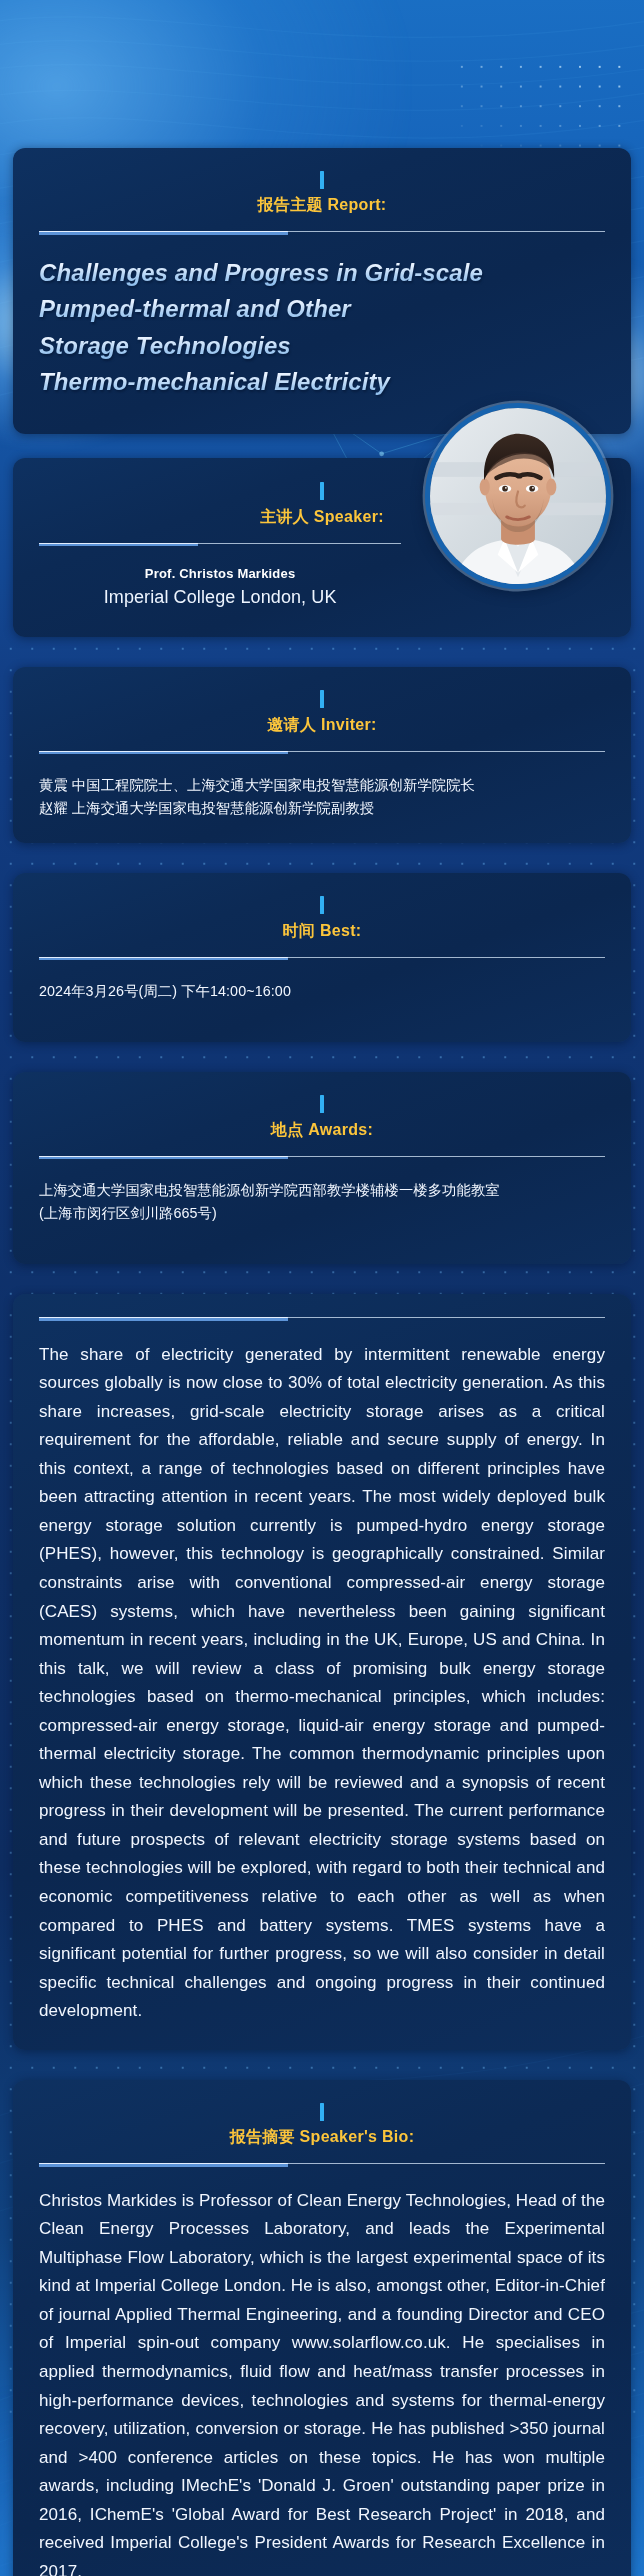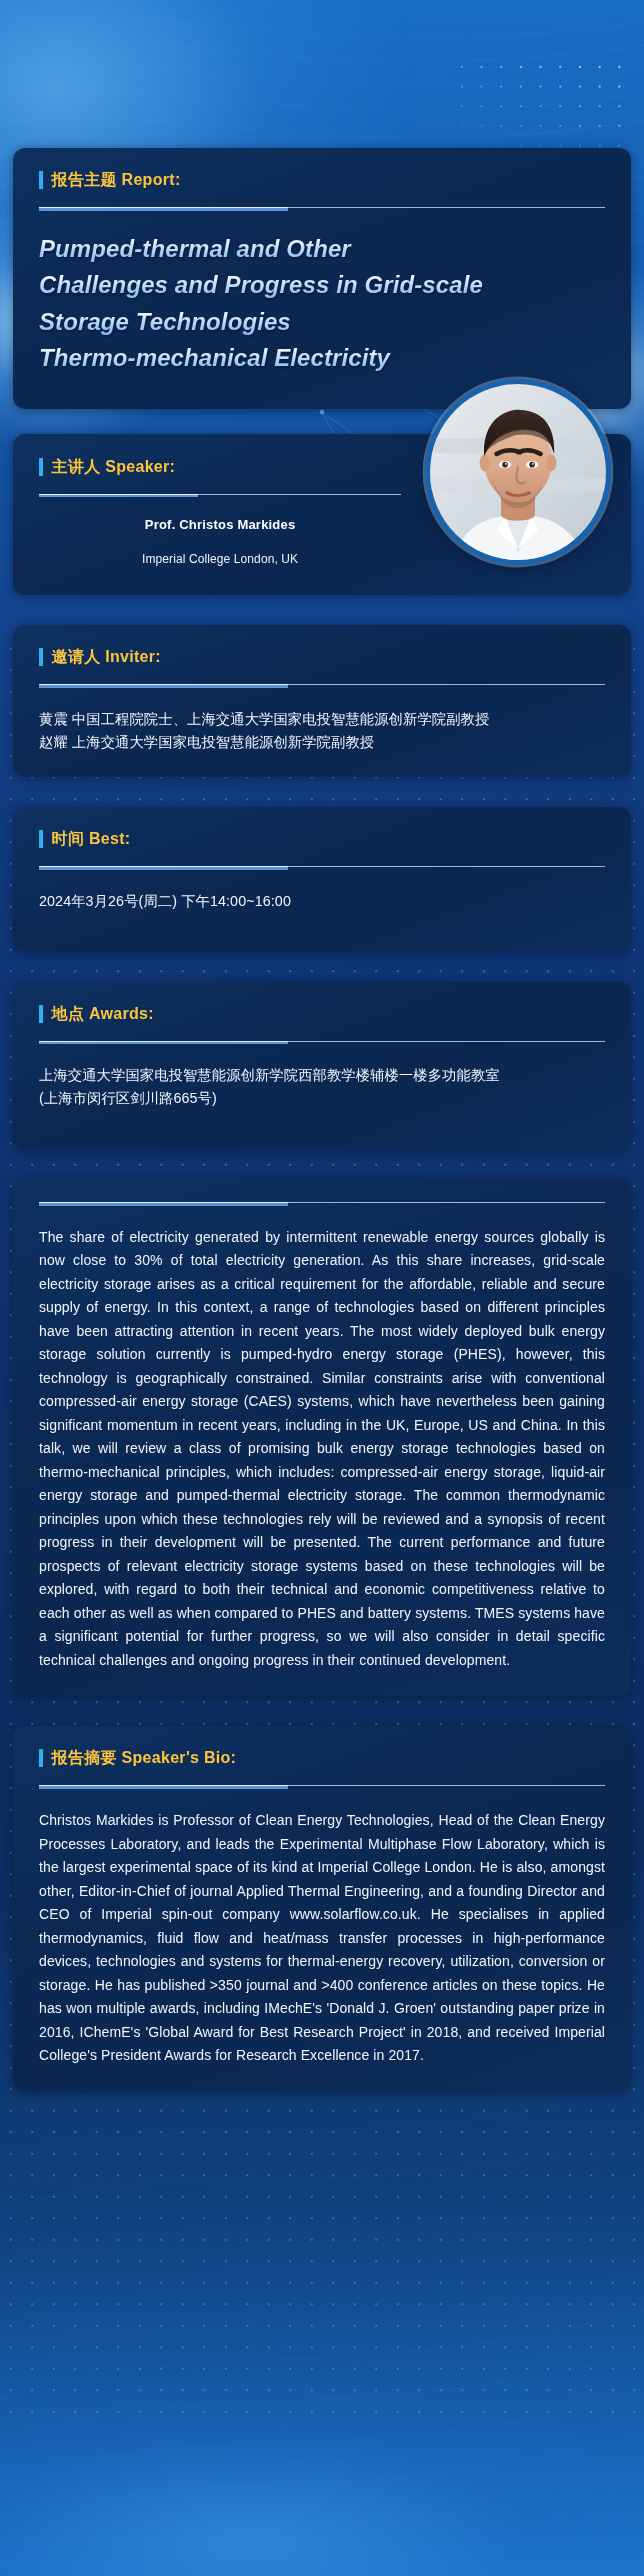--- a/index.html
+++ b/index.html
@@ -80,20 +80,21 @@
     box-shadow: 0 1.8px 9.5px rgba(3,18,45,.45);
     padding: 23px 26px 24px 26px;
   }
 
   
   .sec-label {
     display: flex;
     align-items: center;
     gap: 8.4px;
     margin-bottom: 18px;
+    flex-direction: column;
   }
   .sec-bar {
     width: 4.2px;
     height: 18px;
     background: #32b0f4;
     border-radius: 0.6px;
     flex: none;
   }
   .sec-text {
     color: #fcc53b;
@@ -153,23 +154,23 @@
   }
   .speaker-inner { width: 64%; text-align: center; }
   .speaker-name {
     margin-top: 3.6px;
     color: #ffffff;
     font-size: 13px;
     font-weight: bold;
     letter-spacing: 0.2px;
   }
   .speaker-affil {
-    margin-top: 20px;
+    margin-top: 6px;
     color: #eef5ff;
-    font-size: 12px;
+    font-size: 18px;
     letter-spacing: 0.1px;
   }
 
   .portrait {
     position: absolute;
     left: 412px;
     top: -55px;
     width: 186px;
     height: 186px;
     border-radius: 50%;
@@ -187,21 +188,21 @@
     font-size: 13.7px;
     line-height: 1.62;
     letter-spacing: 0.1px;
   }
   .body-text.cn { font-size: 14.3px; line-height: 1.58; }
   .justified { text-align: justify; text-justify: inter-word; }
 
   .gap { height: 30px; }
 
   .card-abstract .body-text,
-  .card-bio .body-text { font-size: 14px; line-height: 1.68; }
+  .card-bio .body-text { font-size: 17px; line-height: 1.68; }
 
   .bottom-space { height: 57px; }
 </style>
 </head>
 <body>
 
 <div id="poster">
 
   <div class="bg-layer bg-waves">
     <svg width="644" height="2576" viewBox="0 0 1080 4318" preserveAspectRatio="none" aria-hidden="true">
@@ -286,22 +287,22 @@
 
     <div style="height:148px"></div>
 
     <div class="card card-report">
       <div class="sec-label">
         <span class="sec-bar"></span>
         <span class="sec-text">报告主题 Report:</span>
       </div>
       <div class="rule"></div>
       <div class="title-wrap">
+        <div class="title-line">Challenges and Progress in Grid-scale</div>
         <div class="title-line">Pumped-thermal and Other</div>
-        <div class="title-line">Challenges and Progress in Grid-scale</div>
         <div class="title-line">Storage Technologies</div>
         <div class="title-line">Thermo-mechanical Electricity</div>
       </div>
     </div>
 
     <div class="gap" style="height:35px"></div>
 
     <div class="card card-speaker">
 
       <div class="portrait">
@@ -370,21 +371,21 @@
     </div>
 
     <div class="gap"></div>
 
     <div class="card">
       <div class="sec-label">
         <span class="sec-bar"></span>
         <span class="sec-text">邀请人 Inviter:</span>
       </div>
       <div class="rule"></div>
-      <div class="body-text cn">黄震  中国工程院院士、上海交通大学国家电投智慧能源创新学院副教授</div>
+      <div class="body-text cn">黄震  中国工程院院士、上海交通大学国家电投智慧能源创新学院院长</div>
       <div class="body-text cn">赵耀  上海交通大学国家电投智慧能源创新学院副教授</div>
     </div>
 
     <div class="gap"></div>
 
     <div class="card">
       <div class="sec-label">
         <span class="sec-bar"></span>
         <span class="sec-text">时间 Best:</span>
       </div>

